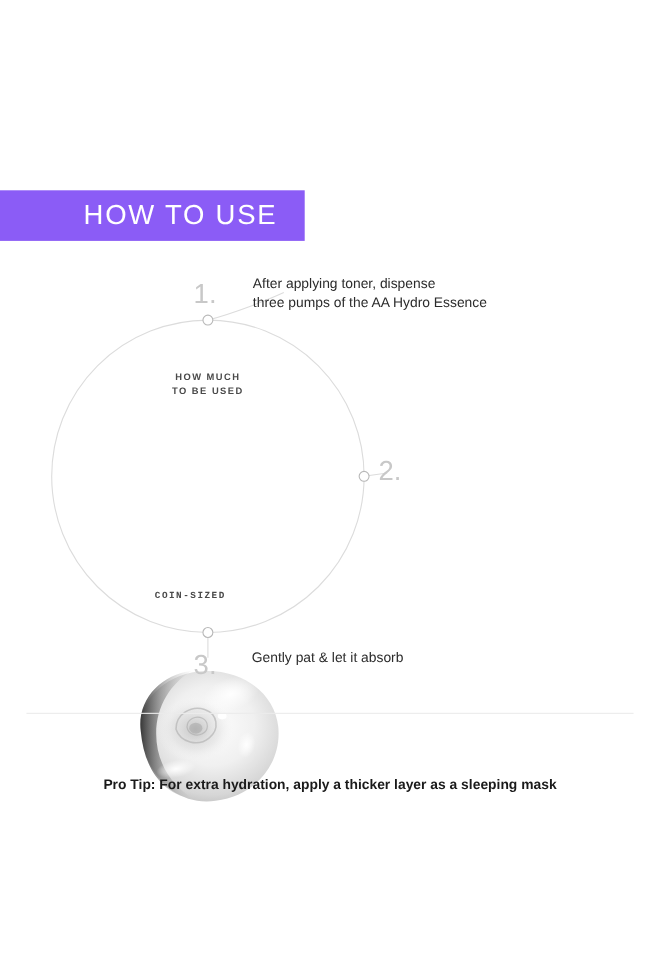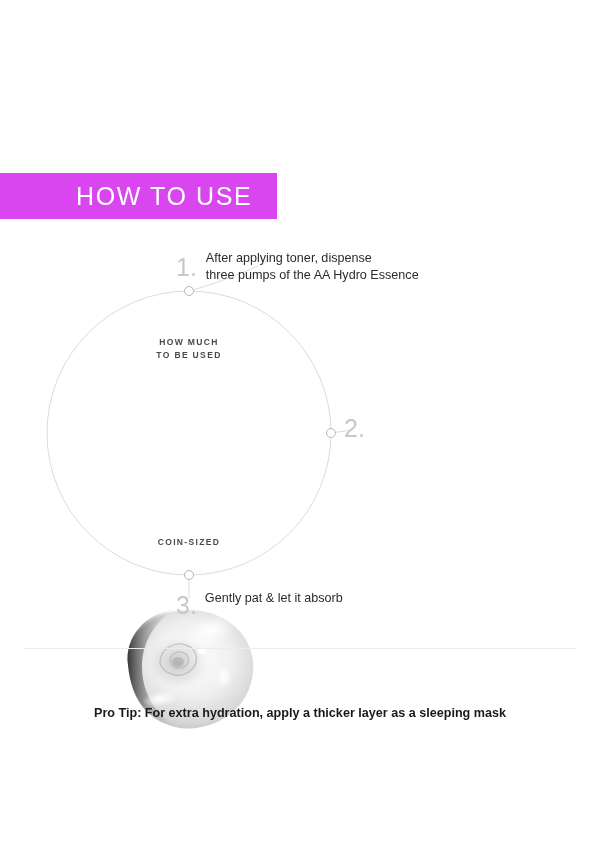--- a/index.html
+++ b/index.html
@@ -25,21 +25,21 @@
     background: #ffffff;
   }
 
   
   #header-banner {
     position: absolute;
     left: 0;
     top: 173px;
     width: 277px;
     height: 46px;
-    background: #d946ef;
+    background: #8b5cf6;
     display: flex;
     align-items: center;
   }
   #header-title {
     color: #ffffff;
     font-size: 25px;
     font-weight: 300;
     letter-spacing: 1.6px;
     margin-left: 76px;
     white-space: nowrap;
@@ -83,23 +83,24 @@
     text-align: center;
     white-space: pre-line;
     font-family: "Liberation Sans", sans-serif;
   }
   #label-how-much {
     left: 129px;
     top: 336px;
     width: 120px;
   }
   #label-coin-sized {
-    left: 129px;
+    left: 113px;
     top: 536px;
     width: 120px;
+    font-family: Liberation Mono, monospace;
   }
 
   
   .step {
     position: absolute;
     display: flex;
     align-items: flex-start;
   }
   .step-number {
     color: #c8c8c8;
@@ -108,20 +109,21 @@
     line-height: 1;
     font-family: "Liberation Sans", sans-serif;
     flex: none;
   }
   .step-text {
     color: #2b2b2b;
     font-size: 12.6px;
     line-height: 17px;
     font-family: "Liberation Sans", sans-serif;
     white-space: pre-line;
+    margin-left: 24px;
   }
 
   #step-1 { left: 176px; top: 250px; }
   #step-1 .step-number { margin-right: 9px; position: relative; top: 5px; }
   #step-1 .step-text { width: 262px; }
 
   #step-2 { left: 344px; top: 410px; }
   #step-2 .step-number { margin-right: 7px; position: relative; top: 6px; }
   #step-2 .step-text { width: 165px; }
 

